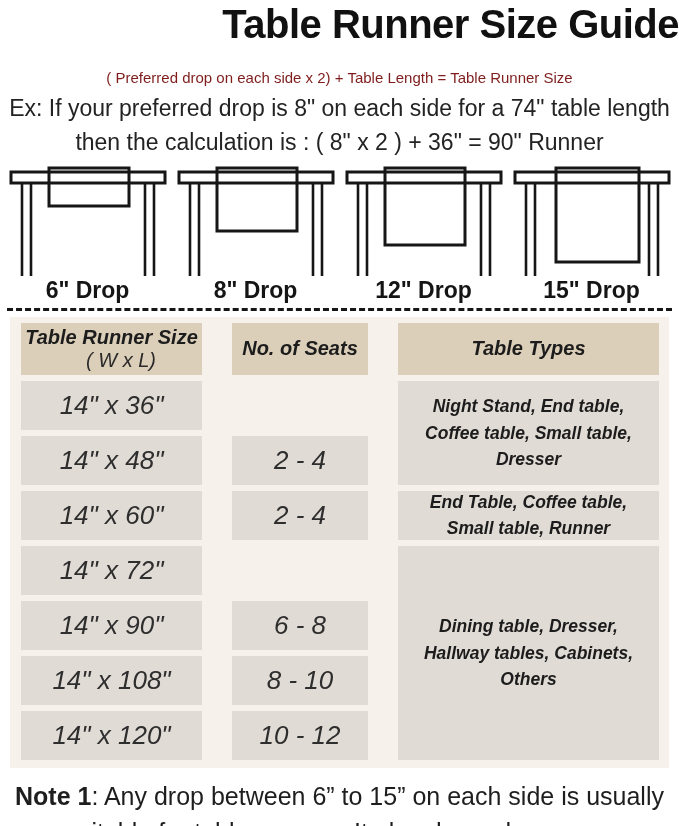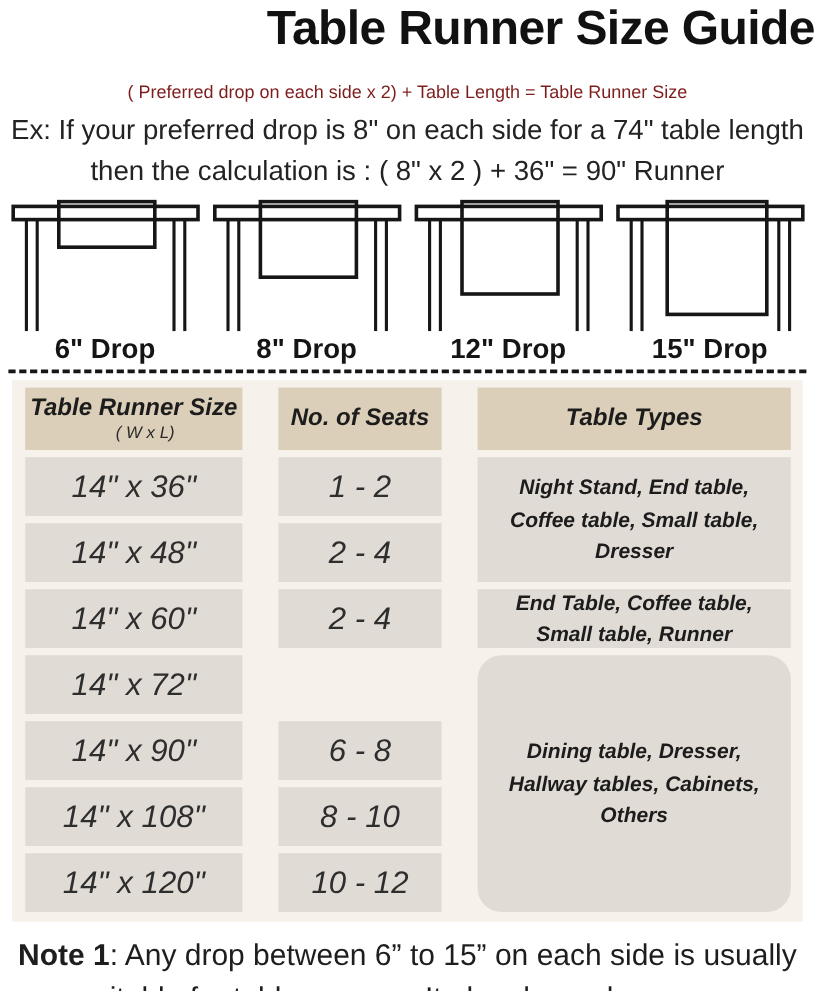--- a/index.html
+++ b/index.html
@@ -51,29 +51,29 @@
   }
   .cell {
     display: flex; flex-direction: column;
     justify-content: center;
     text-align: center;
     font-style: italic;
   }
   .hcell { background: #dccfb9; }
   .dcell { background: #e1dbd5; }
   .hd-main { font-size: 20px; font-weight: 700; color: #1c1c1c; line-height: 1.15; }
-  .hd-sub  { font-size: 14px; color: #2a2a2a; line-height: 1.15; margin-left: 19px; }
+  .hd-sub  { font-size: 20px; color: #2a2a2a; line-height: 1.15; margin-left: 19px; }
   .size-text, .seats-text { font-size: 26px; color: #2e2e2e; }
   .types-text { font-size: 17.5px; font-weight: 700; line-height: 1.5; padding: 2px 8px; color: #1c1c1c; }
 
   .c1 { grid-column: 1; } .c2 { grid-column: 2; } .c3 { grid-column: 3; }
   .hr0 { grid-row: 1; }
   .r1 { grid-row: 2; } .r2 { grid-row: 3; } .r3 { grid-row: 4; } .r4 { grid-row: 5; }
   .r5 { grid-row: 6; } .r6 { grid-row: 7; } .r7 { grid-row: 8; }
-  .tg1 { grid-row: 2 / span 2; } .tg2 { grid-row: 4; } .tg3 { grid-row: 5 / span 4; border-radius: 20px; }
+  .tg1 { grid-row: 2 / span 2; } .tg2 { grid-row: 4; } .tg3 { grid-row: 5 / span 4; }
 
   
   .notes { margin: 10px auto 0; width: 664px; text-align: center; }
   .notes p { font-size: 25px; color: #1e1e1e; line-height: 1.44; }
   .notes b { font-weight: 700; }
 
   .diagram-line { stroke: #161616; fill: none; }
 </style>
 </head>
 <body>
@@ -156,23 +156,20 @@
       <div class="cell dcell c1 r5">
           <span class="size-text">14" x 90"</span>
         </div>
       <div class="cell dcell c1 r6">
           <span class="size-text">14" x 108"</span>
         </div>
       <div class="cell dcell c1 r7">
           <span class="size-text">14" x 120"</span>
         </div>
 
-      <div class="cell dcell c2 r1">
-          <span class="seats-text">1 - 2</span>
-        </div>
       <div class="cell dcell c2 r2">
           <span class="seats-text">2 - 4</span>
         </div>
       <div class="cell dcell c2 r3">
           <span class="seats-text">2 - 4</span>
         </div>
       <div class="cell dcell c2 r5">
           <span class="seats-text">6 - 8</span>
         </div>
       <div class="cell dcell c2 r6">

